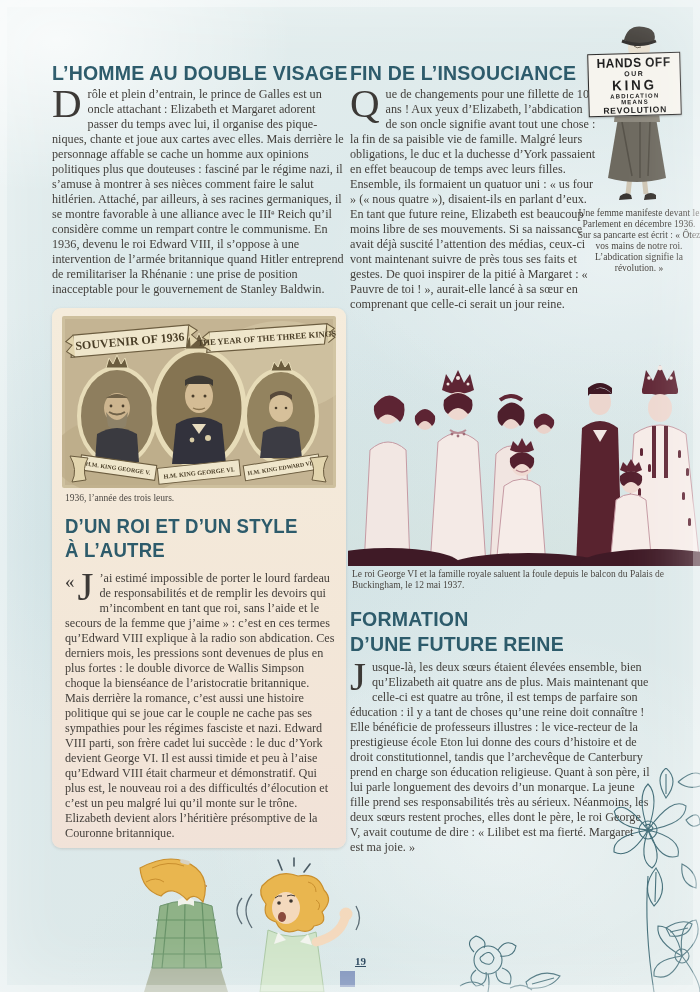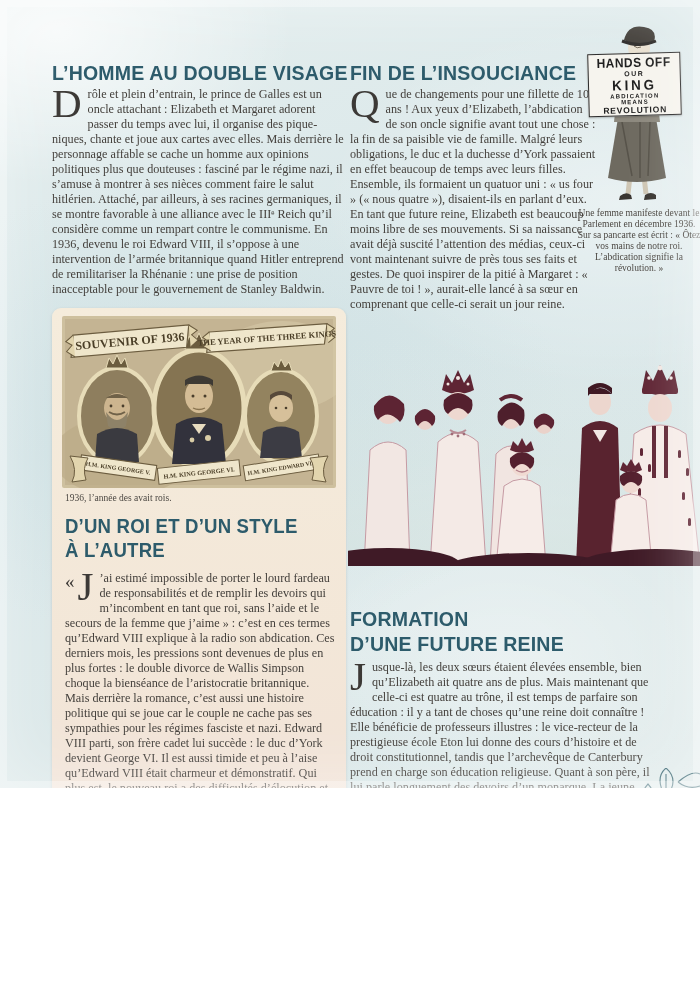--- a/index.html
+++ b/index.html
@@ -1,18 +1,18 @@
 <!DOCTYPE html>
 <html><head>
 <meta charset="utf-8">
 <style>
   * { margin:0; padding:0; box-sizing:border-box; }
   html,body { background:#ffffff; }
   .page {
-    position:relative; width:700px; height:788px; overflow:hidden;
+    position:relative; width:700px; height:992px; overflow:hidden;
     font-family:"Liberation Serif","DejaVu Serif",serif;
     color:#413d3a;
     background:
       radial-gradient(ellipse 340px 220px at 8% 4%, rgba(255,255,255,.75), rgba(255,255,255,0) 70%),
       radial-gradient(ellipse 420px 260px at 88% 26%, rgba(255,255,255,.42), rgba(255,255,255,0) 70%),
       radial-gradient(ellipse 520px 320px at 28% 52%, rgba(178,208,212,.30), rgba(178,208,212,0) 72%),
       radial-gradient(ellipse 430px 300px at 72% 84%, rgba(255,255,255,.40), rgba(255,255,255,0) 70%),
       radial-gradient(ellipse 380px 240px at 50% 100%, rgba(197,220,222,.35), rgba(197,220,222,0) 75%),
       linear-gradient(160deg,#e4eeee 0%, #d9e7e9 45%, #dfeaea 100%);
   }
@@ -57,21 +57,21 @@
     font-family:"Liberation Sans","DejaVu Sans",sans-serif; color:#1d1d1d;
     box-shadow:0 1px 2px rgba(0,0,0,.25);
   }
   .sign .l1 { font-size:13px; font-weight:700; letter-spacing:.5px; transform:scaleX(.92); }
   .sign .l2 { font-size:7px;  font-weight:700; letter-spacing:1.5px; }
   .sign .l3 { font-size:14px; font-weight:700; letter-spacing:3px; transform:scaleX(.95); }
   .sign .l4 { font-size:6px;  font-weight:700; letter-spacing:1.2px; }
   .sign .l5 { font-size:6px;  font-weight:700; letter-spacing:1.2px; }
   .sign .l6 { font-size:8.5px;font-weight:700; letter-spacing:.8px; }
   .pagenum {
-    position:absolute; left:330px; top:955px; width:36px; text-align:center;
+    position:absolute; left:330px; top:955px; width:36px; text-align:right;
     font-size:11px; font-weight:700; color:#1c3a52;text-decoration:underline;
   }
   .pagebar { position:absolute; left:340px; top:971px; width:15px; height:16px; background:#7b90ba; }
   svg { display:block; }
 </style>
 </head>
 <body>
 
 <div class="page">
 
@@ -191,21 +191,21 @@
           <text x="137" y="159" text-anchor="middle" font-family="Liberation Serif,serif" font-size="6.3" font-weight="bold" fill="#4a3e27">H.M. KING GEORGE VI.</text>
         </g>
         <g transform="rotate(-9 219 152)">
           <rect x="182" y="144" width="76" height="15" fill="#efe6cb" stroke="#6b5c3f" stroke-width="1"></rect>
           <text x="220" y="154" text-anchor="middle" font-family="Liberation Serif,serif" font-size="5.8" font-weight="bold" fill="#4a3e27">H.M. KING EDWARD VIII</text>
         </g>
         <path d="M8 140 q8 14 2 26 l14 -2 q-4 -12 2 -22 z" fill="#e2d5ae" stroke="#6b5c3f" stroke-width="1"></path>
         <path d="M266 140 q-8 14 -2 26 l-14 -2 q4 -12 -2 -22 z" fill="#e2d5ae" stroke="#6b5c3f" stroke-width="1"></path>
       </g>
     </svg>
-    <div class="caption" style="left:13px; top:185px;">1936, l’année des avait rois.</div>
+    <div class="caption" style="left:13px; top:185px;">1936, l’année des trois leurs.</div>
     <h2 class="head card-head" style="position:absolute;">D’UN ROI ET D’UN STYLE
 À L’AUTRE</h2>
     <div class="inner-p">
       <p><span class="dc-wrap">
             <span class="oq">«</span>
             <span class="dc">J</span>
           </span><span>’ai estimé impossible de porter le lourd fardeau de responsabilités et de remplir les devoirs qui m’incombent en tant que roi, sans l’aide et le secours de la femme que j’aime » : c’est en ces termes qu’Edward VIII explique à la radio son abdication. Ces derniers mois, les pressions sont devenues de plus en plus fortes : le double divorce de Wallis Simpson choque la bienséance de l’aristocratie britannique. Mais derrière la romance, c’est aussi une histoire politique qui se joue car le couple ne cache pas ses sympathies pour les régimes fasciste et nazi. Edward VIII parti, son frère cadet lui succède : le duc d’York devient George VI. Il est aussi timide et peu à l’aise qu’Edward VIII était charmeur et démonstratif. Qui plus est, le nouveau roi a des difficultés d’élocution et c’est un peu malgré lui qu’il monte sur le trône. Elizabeth devient alors l’héritière présomptive de la Couronne britannique.</span></p>
     </div>
   </div>
 
@@ -283,20 +283,21 @@
       <path d="M262 228 L268 162 Q283 150 298 162 L304 228 Z" fill="#f6ece8" stroke="#c59aa3" stroke-width="1"></path>
       <path d="M272 132 l3 -8 4 4 4 -7 4 7 4 -4 3 8 q-11 6 -22 0 z" fill="#5f2534"></path>
       <ellipse cx="283" cy="144" rx="10" ry="11" fill="#f0dad2"></ellipse>
       <path d="M272 138 Q283 128 294 138 Q295 146 290 148 Q283 140 276 148 Q271 146 272 138 Z" fill="#54202e"></path>
 
       <ellipse cx="40" cy="226" rx="72" ry="16" fill="#3f1a26"></ellipse>
       <ellipse cx="180" cy="228" rx="78" ry="13" fill="#3f1a26"></ellipse>
       <ellipse cx="308" cy="226" rx="76" ry="15" fill="#3f1a26"></ellipse>
     </g>
   </svg>
+  <div class="caption" style="left:352px; top:569px; width:346px;">Le roi George VI et la famille royale saluent la foule depuis le balcon du Palais de Buckingham, le 12 mai 1937.</div>
 
   <h2 class="head" style="left:350px; top:606px;">FORMATION
 D’UNE FUTURE REINE</h2>
   <div class="body-col" style="left:350px; top:660px; width:300px;">
     <p><span class="dropcap">J</span><span>usque-là, les deux sœurs étaient élevées ensemble, bien qu’Elizabeth ait quatre ans de plus. Mais maintenant que celle-ci est quatre au trône, il est temps de parfaire son éducation : il y a tant de choses qu’une reine doit connaître !</span></p>
     <p><span>Elle bénéficie de professeurs illustres : le vice-recteur de la prestigieuse école Eton lui donne des cours d’histoire et de droit constitutionnel, tandis que l’archevêque de Canterbury prend en charge son éducation religieuse. Quant à son père, il lui parle longuement des devoirs d’un monarque. La jeune fille prend ses responsabilités très au sérieux. Néanmoins, les deux sœurs restent proches, elles dont le père, le roi George V, avait coutume de dire : « Lilibet est ma fierté. Margaret est ma joie. »</span></p>
   </div>
 
   <svg style="position:absolute; left:430px; top:768px;" width="270" height="224" viewBox="0 0 270 224">
     <g stroke="#2f5e6a" stroke-width="1.1" fill="none" opacity=".9">

